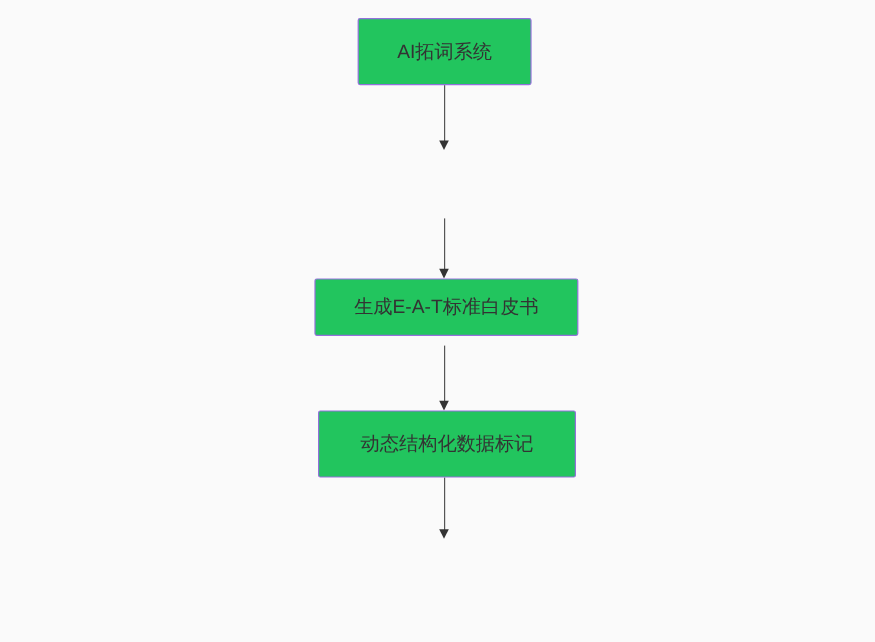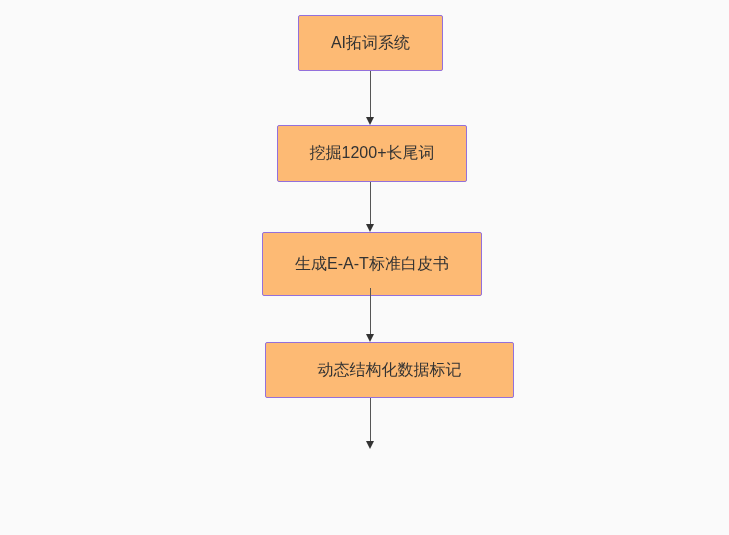--- a/index.html
+++ b/index.html
@@ -12,36 +12,36 @@
     overflow: hidden;
   }
   .canvas {
     position: relative;
     width: 729px;
     height: 535px;
     background: #FAFAFA;
   }
   .node {
     position: absolute;
-    background: #fdba74;
+    background: #22c55e;
     border: 1px solid #9370DB;
     border-radius: 2px;
     display: flex;
     align-items: center;
     justify-content: center;
     box-sizing: border-box;
     color: #333333;
     font-size: 16px;
     text-align: center;
     white-space: nowrap;
   }
   .node1 { left: 298px; top: 15px;  width: 145px; height: 56px; }
   .node2 { left: 277px; top: 125px; width: 190px; height: 57px; }
-  .node3 { left: 262px; top: 232px; width: 220px; height: 64px; }
-  .node4 { left: 265px; top: 342px; width: 249px; height: 56px; }
+  .node3 { left: 262px; top: 232px; width: 220px; height: 48px; }
+  .node4 { left: 265px; top: 342px; width: 215px; height: 56px; }
   .node5 { left: 254px; top: 449px; width: 234px; height: 58px; }
 
   .edge {
     position: absolute;
     left: 365px;
     width: 11px;
   }
   .edge1 { top: 71px;  height: 54px; }
   .edge2 { top: 182px; height: 50px; }
   .edge3 { top: 288px; height: 54px; }
@@ -73,23 +73,20 @@
 
   <div class="node node1">
     <span>AI拓词系统</span>
   </div>
 
   <div class="edge edge1">
     <div class="edge-line"></div>
     <div class="edge-head"></div>
   </div>
 
-  <div class="node node2">
-    <span>挖掘1200+长尾词</span>
-  </div>
 
   <div class="edge edge2">
     <div class="edge-line"></div>
     <div class="edge-head"></div>
   </div>
 
   <div class="node node3">
     <span>生成E-A-T标准白皮书</span>
   </div>
 

